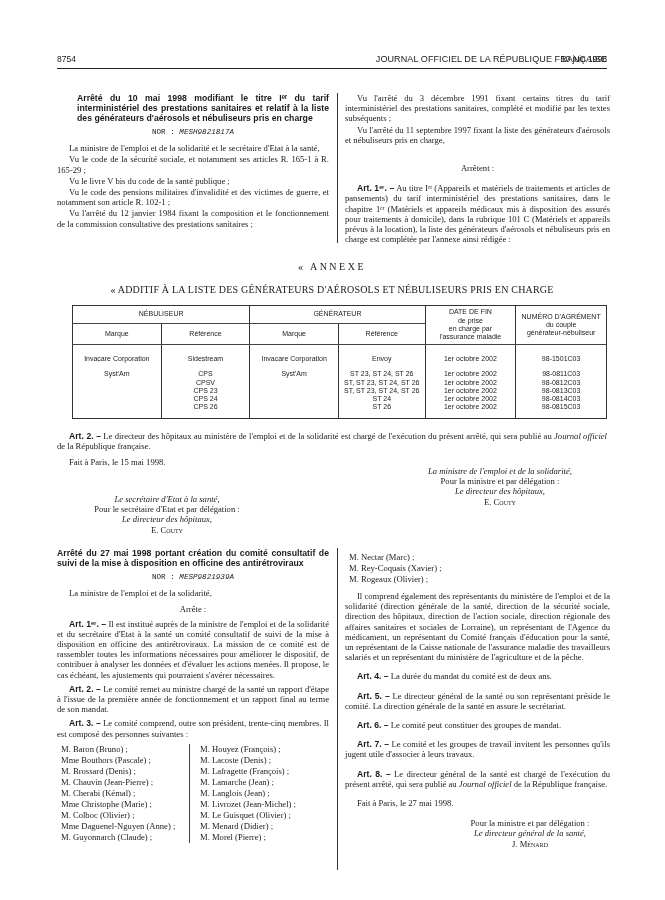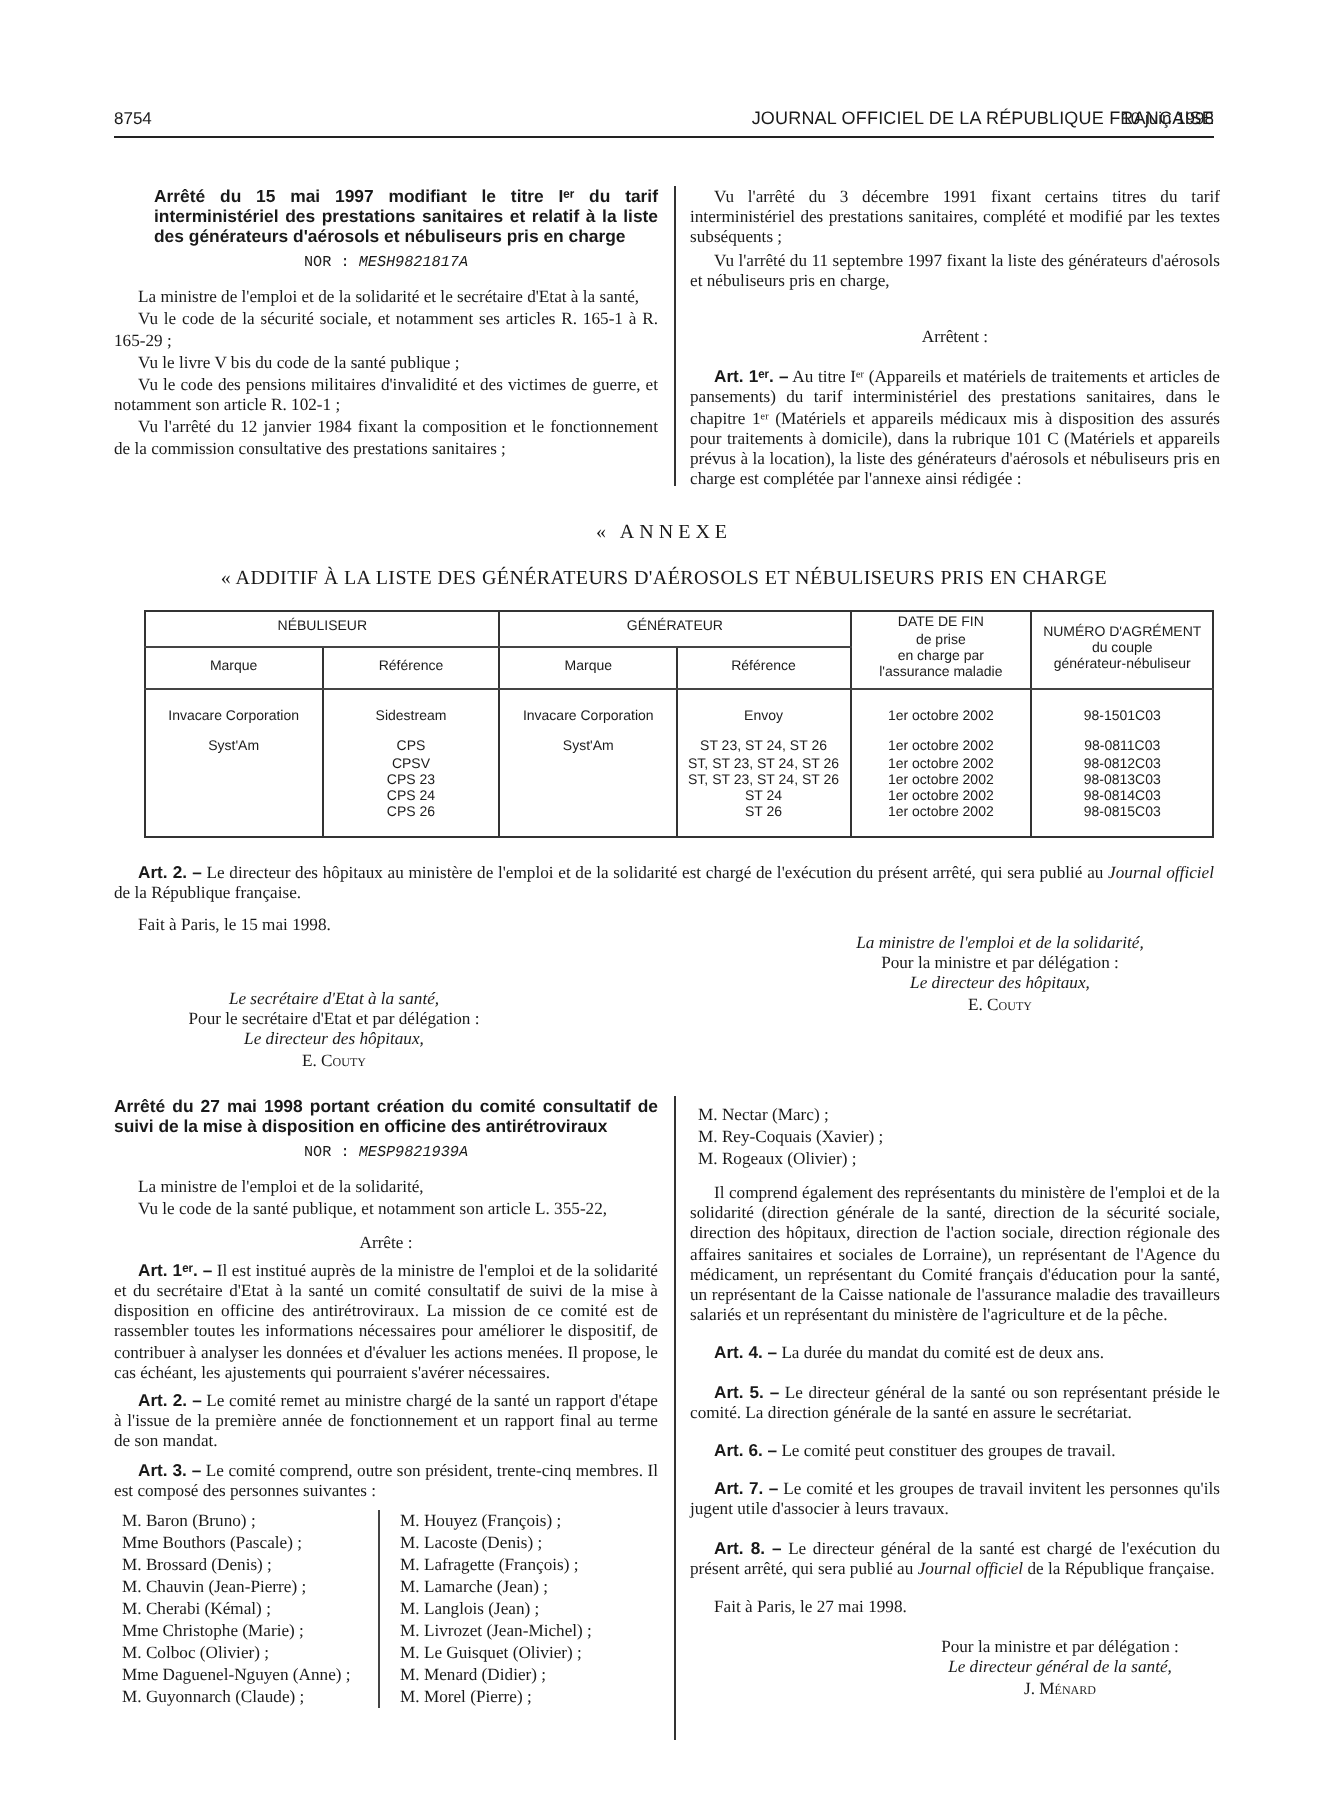--- a/index.html
+++ b/index.html
@@ -48,21 +48,21 @@
 </head>
 <body>
 
 <div class="header">
   <span class="pno">8754</span>
   <span class="jtitle">JOURNAL OFFICIEL DE LA RÉPUBLIQUE FRANÇAISE</span>
   <span class="jdate">10 juin 1998</span>
 </div>
 
 <div class="col colL" style="top:93px;">
-  <div class="title-bold">Arrêté du 15 mai 1997 modifiant le titre Iᵉʳ du tarif interministériel des prestations sanitaires et relatif à la liste des générateurs d'aérosols et nébuliseurs pris en charge</div>
+  <div class="title-bold">Arrêté du 10 mai 1998 modifiant le titre Iᵉʳ du tarif interministériel des prestations sanitaires et relatif à la liste des générateurs d'aérosols et nébuliseurs pris en charge</div>
   <div class="nor">
     <span>NOR :</span>
     <i>MESH9821817A</i>
   </div>
   <p>La ministre de l'emploi et de la solidarité et le secrétaire d'Etat à la santé,</p>
   <p>Vu le code de la sécurité sociale, et notamment ses articles R. 165-1 à R. 165-29 ;</p>
   <p>Vu le livre V bis du code de la santé publique ;</p>
   <p>Vu le code des pensions militaires d'invalidité et des victimes de guerre, et notamment son article R. 102-1 ;</p>
   <p>Vu l'arrêté du 12 janvier 1984 fixant la composition et le fonctionnement de la commission consultative des prestations sanitaires ;</p>
 </div>
@@ -192,21 +192,20 @@
   <div class="sc">E. Couty</div>
 </div>
 
 <div class="col colL" style="top:548px; left:57px; width:272px;">
   <div class="title-bold" style="padding-left:0;">Arrêté du 27 mai 1998 portant création du comité consultatif de suivi de la mise à disposition en officine des antirétroviraux</div>
   <div class="nor">
     <span>NOR :</span>
     <i>MESP9821939A</i>
   </div>
   <p>La ministre de l'emploi et de la solidarité,</p>
-  <p>Vu le code de la santé publique, et notamment son article L. 355-22,</p>
   <p class="center" style="margin:6px 0 4px 0;">Arrête :</p>
   <p><span class="art">Art. 1ᵉʳ. –</span> <span>Il est institué auprès de la ministre de l'emploi et de la solidarité et du secrétaire d'Etat à la santé un comité consultatif de suivi de la mise à disposition en officine des antirétroviraux. La mission de ce comité est de rassembler toutes les informations nécessaires pour améliorer le dispositif, de contribuer à analyser les données et d'évaluer les actions menées. Il propose, le cas échéant, les ajustements qui pourraient s'avérer nécessaires.</span></p>
   <p style="margin-top:4px;"><span class="art">Art. 2. –</span> <span>Le comité remet au ministre chargé de la santé un rapport d'étape à l'issue de la première année de fonctionnement et un rapport final au terme de son mandat.</span></p>
   <p style="margin-top:4px;"><span class="art">Art. 3. –</span> <span>Le comité comprend, outre son président, trente-cinq membres. Il est composé des personnes suivantes :</span></p>
   <div class="members" style="margin-top:5px;">
     <ul class="m1">
       <li>M. Baron (Bruno) ;</li>
       <li>Mme Bouthors (Pascale) ;</li>
       <li>M. Brossard (Denis) ;</li>
       <li>M. Chauvin (Jean-Pierre) ;</li>
@@ -235,21 +234,21 @@
   <div class="members members3">
     <ul class="m1">
       <li>M. Nectar (Marc) ;</li>
       <li>M. Rey-Coquais (Xavier) ;</li>
       <li>M. Rogeaux (Olivier) ;</li>
     </ul>
   </div>
   <p style="margin-top:6px;">Il comprend également des représentants du ministère de l'emploi et de la solidarité (direction générale de la santé, direction de la sécurité sociale, direction des hôpitaux, direction de l'action sociale, direction régionale des affaires sanitaires et sociales de Lorraine), un représentant de l'Agence du médicament, un représentant du Comité français d'éducation pour la santé, un représentant de la Caisse nationale de l'assurance maladie des travailleurs salariés et un représentant du ministère de l'agriculture et de la pêche.</p>
   <p style="margin-top:9px;"><span class="art">Art. 4. –</span> <span>La durée du mandat du comité est de deux ans.</span></p>
   <p style="margin-top:9px;"><span class="art">Art. 5. –</span> <span>Le directeur général de la santé ou son représentant préside le comité. La direction générale de la santé en assure le secrétariat.</span></p>
-  <p style="margin-top:9px;"><span class="art">Art. 6. –</span> <span>Le comité peut constituer des groupes de travail.</span></p>
+  <p style="margin-top:9px;"><span class="art">Art. 6. –</span> <span>Le comité peut constituer des groupes de mandat.</span></p>
   <p style="margin-top:9px;"><span class="art">Art. 7. –</span> <span>Le comité et les groupes de travail invitent les personnes qu'ils jugent utile d'associer à leurs travaux.</span></p>
   <p style="margin-top:9px;"><span class="art">Art. 8. –</span> <span>Le directeur général de la santé est chargé de l'exécution du présent arrêté, qui sera publié au</span> <span class="it">Journal officiel</span> <span>de la République française.</span></p>
   <p style="margin-top:9px;">Fait à Paris, le 27 mai 1998.</p>
   <div style="margin-top:10px; margin-left:110px; width:150px; text-align:center;">
     <div>Pour la ministre et par délégation :</div>
     <div class="it">Le directeur général de la santé,</div>
     <div class="sc">J. Ménard</div>
   </div>
 </div>
 

